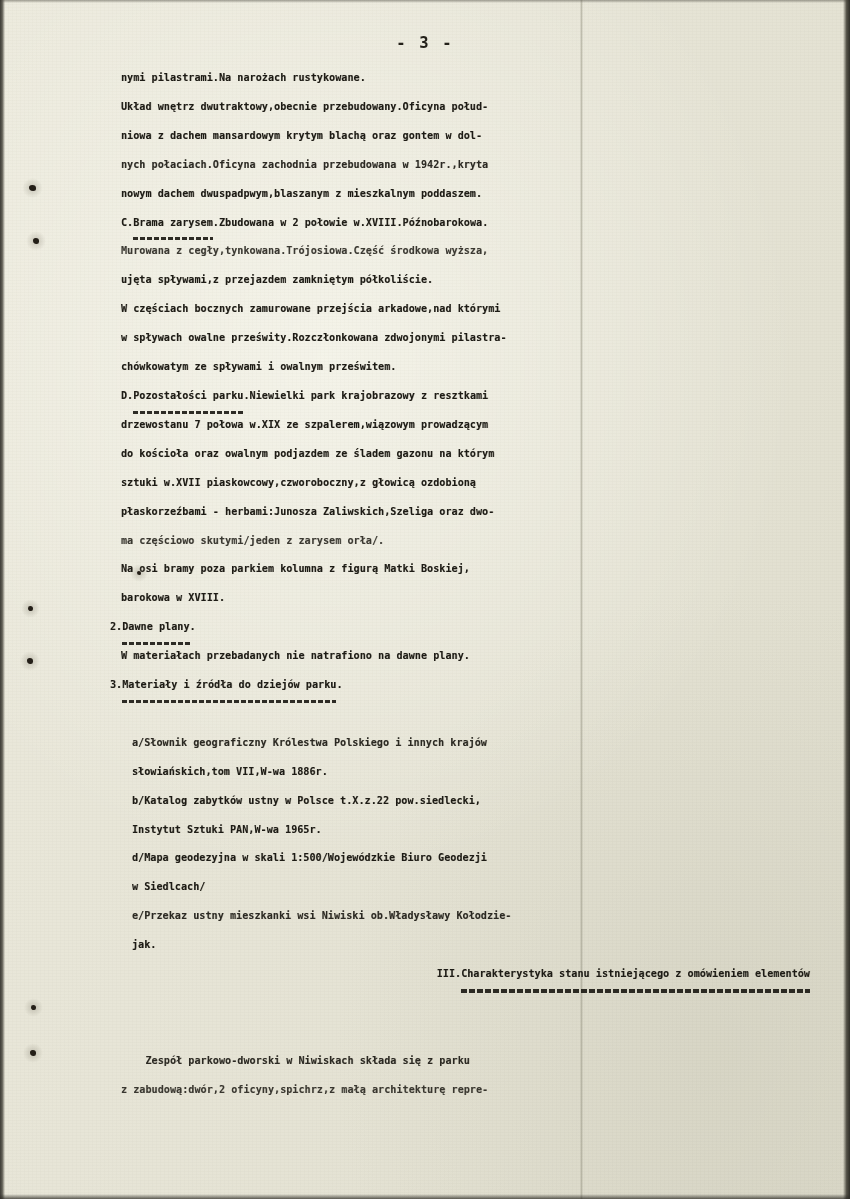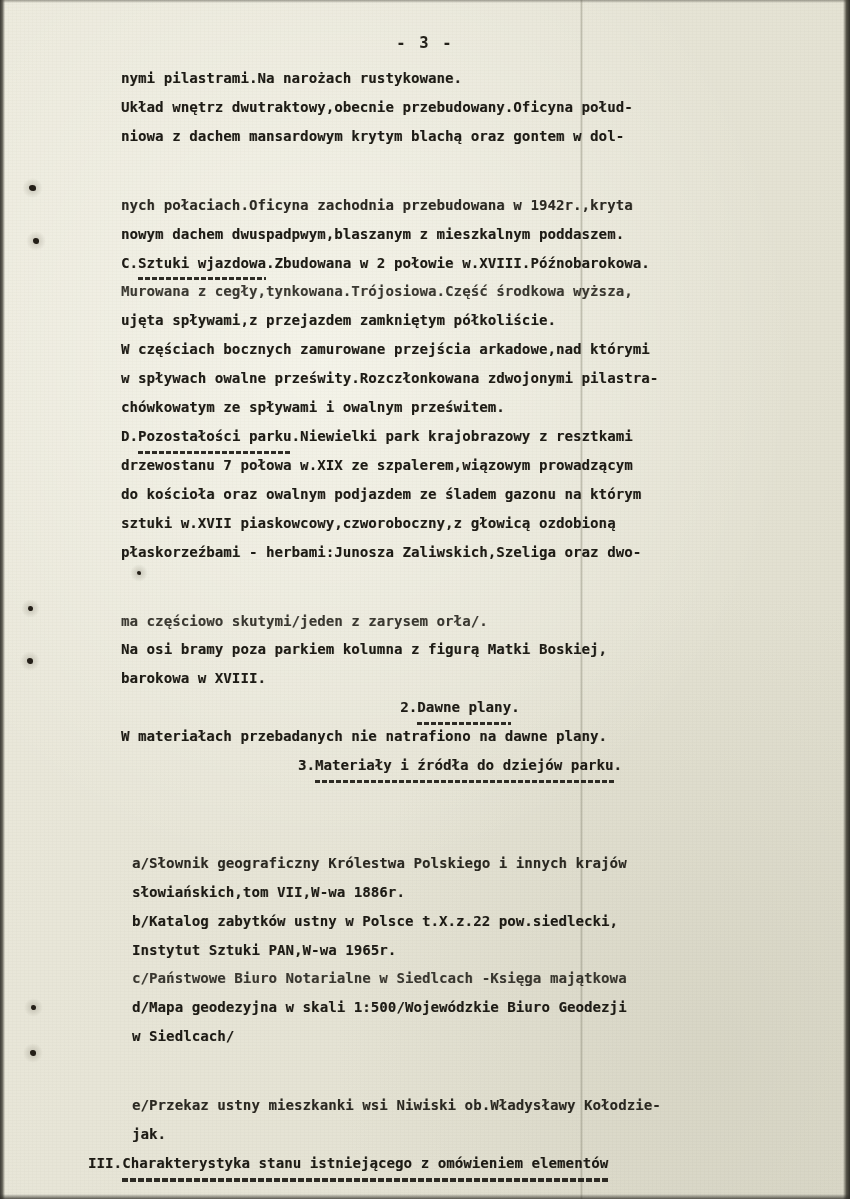--- a/index.html
+++ b/index.html
@@ -106,34 +106,34 @@
   }
 
   .body {
     position: absolute;
     top: 64px;
     left: 110px;
     right: 40px;
   }
 
   .ln {
-    font-size: 14px;
+    font-size: 10px;
     line-height: 28.9px;
     color: #1d1b15;
     white-space: pre;
     letter-spacing: 0.1px;
     text-shadow: 0.45px 0.3px 0.55px rgba(60,56,44,0.40);
     font-weight: 700;
   }
 
   
-  .i0  { padding-left: 0; text-align: center; }
+  .i0  { padding-left: 0; }
   .i1  { padding-left: 11px; }
   .i2  { padding-left: 22px; }
-  .ineg { padding-left: 0; margin-left: -22px; }
+  .ineg { padding-left: 0; margin-left: -22px; text-align: right; }
 
   
   .tu {
     position: relative;
     display: inline-block;
   }
   .tu::after {
     content: "";
     position: absolute;
     left: 0;
@@ -150,42 +150,42 @@
   .tu.heavy::after {
     bottom: -4px;
     height: 4px;
     background-image: repeating-linear-gradient(
       90deg,
       #1d1b15 0px, #1d1b15 6px,
       rgba(0,0,0,0) 6px, rgba(0,0,0,0) 8px
     );
   }
 
-  .fade-a { opacity: 0.93; margin-top: 40px; }
+  .fade-a { opacity: 0.93; }
   .fade-b { opacity: 0.86; }
 </style>
 </head>
 <body>
 
 <div class="page">
 
   <div class="grain"></div>
   <div class="crease"></div>
 
   <div class="sheet">
 
     <div class="folio">- 3 -</div>
 
     <div class="body" id="body-root">
         <div class="ln i1"><span>nymi pilastrami.Na narożach rustykowane.</span></div>
         <div class="ln i1"><span>Układ wnętrz dwutraktowy,obecnie przebudowany.Oficyna połud-</span></div>
         <div class="ln i1"><span>niowa z dachem mansardowym krytym blachą oraz gontem w dol-</span></div>
         <div class="ln i1 fade-a"><span>nych połaciach.Oficyna zachodnia przebudowana w 1942r.,kryta</span></div>
         <div class="ln i1"><span>nowym dachem dwuspadpwym,blaszanym z mieszkalnym poddaszem.</span></div>
-        <div class="ln i1"><span>C.</span><span class="tu">Sztuki wjazdowa</span><span>.Zbudowana w 2 połowie w.XVIII.Późnobarokowa.</span></div>
+        <div class="ln i1"><span>C.</span><span class="tu">Brama zarysem</span><span>.Zbudowana w 2 połowie w.XVIII.Późnobarokowa.</span></div>
         <div class="ln i1 fade-b"><span>Murowana z cegły,tynkowana.Trójosiowa.Część środkowa wyższa,</span></div>
         <div class="ln i1"><span>ujęta spływami,z przejazdem zamkniętym półkoliście.</span></div>
         <div class="ln i1"><span>W częściach bocznych zamurowane przejścia arkadowe,nad którymi</span></div>
         <div class="ln i1"><span>w spływach owalne prześwity.Rozczłonkowana zdwojonymi pilastra-</span></div>
         <div class="ln i1"><span>chówkowatym ze spływami i owalnym prześwitem.</span></div>
         <div class="ln i1"><span>D.</span><span class="tu">Pozostałości parku</span><span>.Niewielki park krajobrazowy z resztkami</span></div>
         <div class="ln i1"><span>drzewostanu 7 połowa w.XIX ze szpalerem,wiązowym prowadzącym</span></div>
         <div class="ln i1"><span>do kościoła oraz owalnym podjazdem ze śladem gazonu na którym</span></div>
         <div class="ln i1"><span>sztuki w.XVII piaskowcowy,czworoboczny,z głowicą ozdobioną</span></div>
         <div class="ln i1"><span>płaskorzeźbami - herbami:Junosza Zaliwskich,Szeliga oraz dwo-</span></div>
@@ -193,21 +193,20 @@
         <div class="ln i1"><span>Na osi bramy poza parkiem kolumna z figurą Matki Boskiej,</span></div>
         <div class="ln i1"><span>barokowa w XVIII.</span></div>
         <div class="ln i0"><span>2.</span><span class="tu">Dawne plany</span><span>.</span></div>
         <div class="ln i1"><span>W materiałach przebadanych nie natrafiono na dawne plany.</span></div>
         <div class="ln i0"><span>3.</span><span class="tu">Materiały i źródła do dziejów parku</span><span>.</span></div>
         <div class="ln i1"><span>&nbsp;</span></div>
         <div class="ln i2 fade-a"><span>a/Słownik geograficzny Królestwa Polskiego i innych krajów</span></div>
         <div class="ln i2"><span>słowiańskich,tom VII,W-wa 1886r.</span></div>
         <div class="ln i2"><span>b/Katalog zabytków ustny w Polsce t.X.z.22 pow.siedlecki,</span></div>
         <div class="ln i2"><span>Instytut Sztuki PAN,W-wa 1965r.</span></div>
-        <div class="ln i2 fade-b"><span>c/Państwowe Biuro Notarialne w Siedlcach -Księga majątkowa</span></div>
         <div class="ln i2"><span>d/Mapa geodezyjna w skali 1:500/Wojewódzkie Biuro Geodezji</span></div>
         <div class="ln i2"><span>w Siedlcach/</span></div>
         <div class="ln i2 fade-a"><span>e/Przekaz ustny mieszkanki wsi Niwiski ob.Władysławy Kołodzie-</span></div>
         <div class="ln i2"><span>jak.</span></div>
         <div class="ln ineg"><span>III.</span><span class="tu heavy">Charakterystyka stanu istniejącego z omówieniem elementów</span></div>
         <div class="ln i1"><span>&nbsp;</span></div>
         <div class="ln i1"><span>&nbsp;</span></div>
         <div class="ln i1 fade-a"><span>    Zespół parkowo-dworski w Niwiskach składa się z parku</span></div>
         <div class="ln i1 fade-b"><span>z zabudową:dwór,2 oficyny,spichrz,z małą architekturę repre-</span></div>
       </div>

